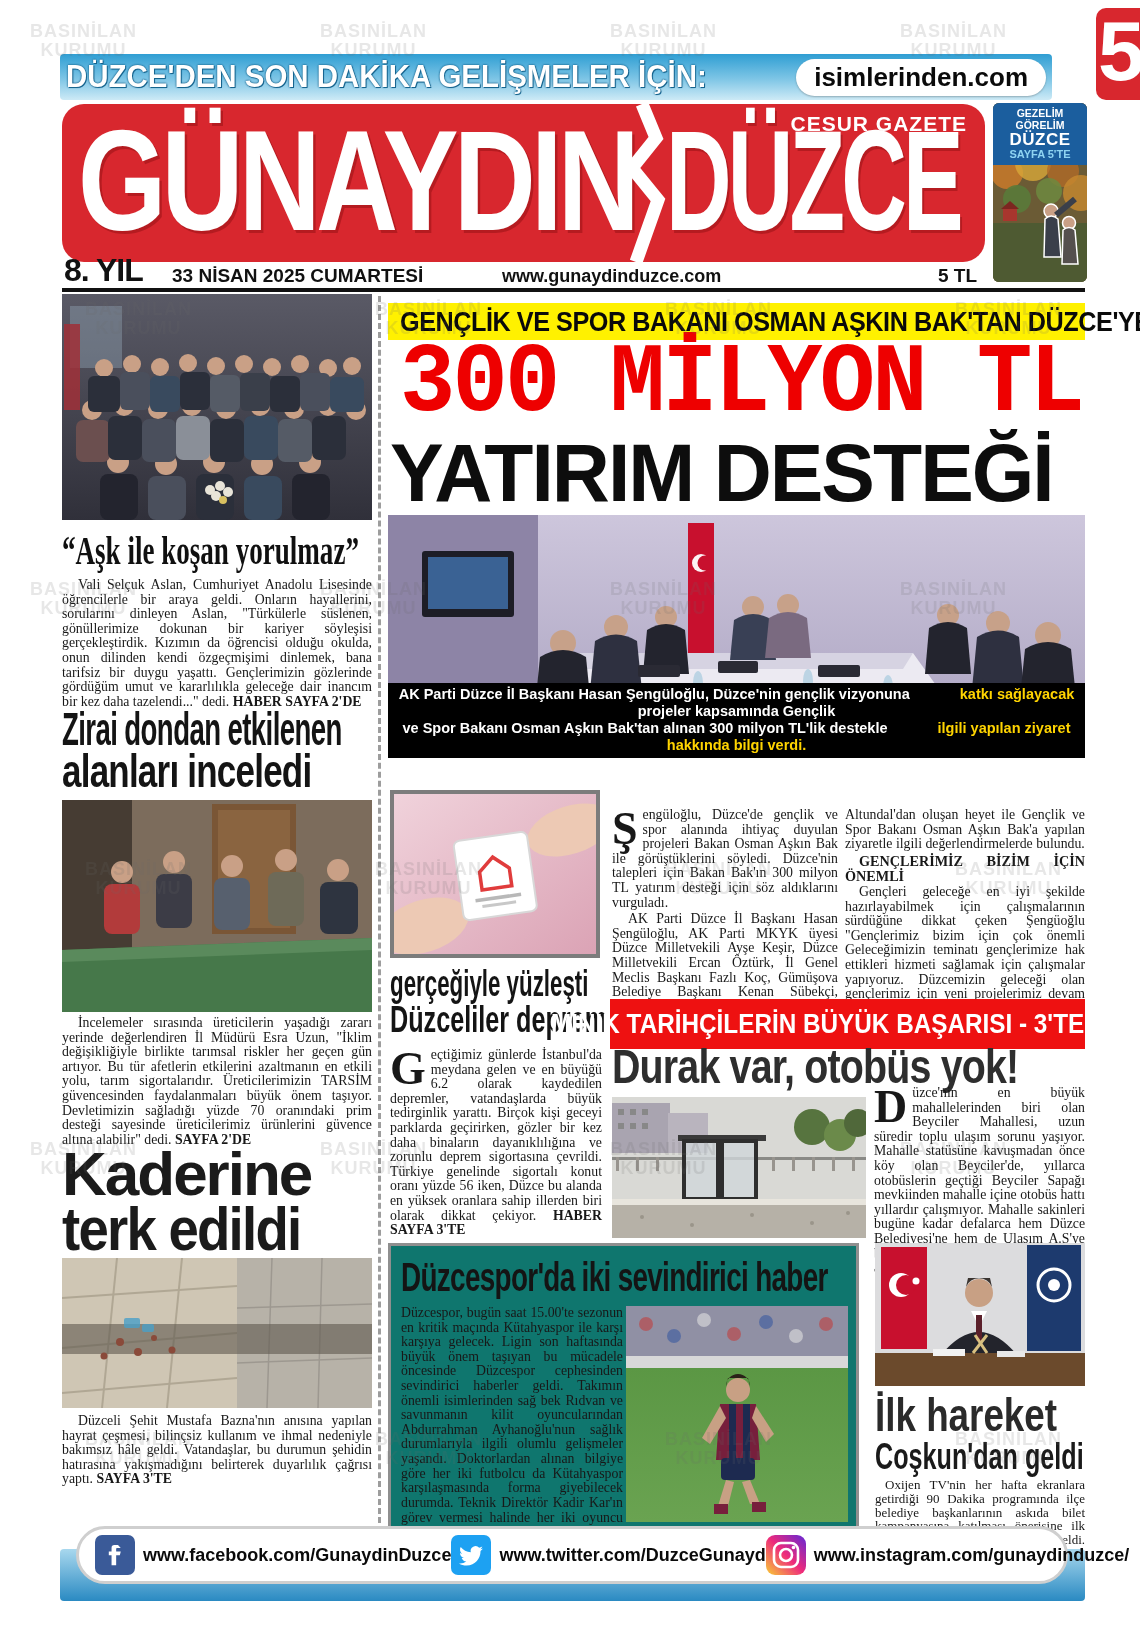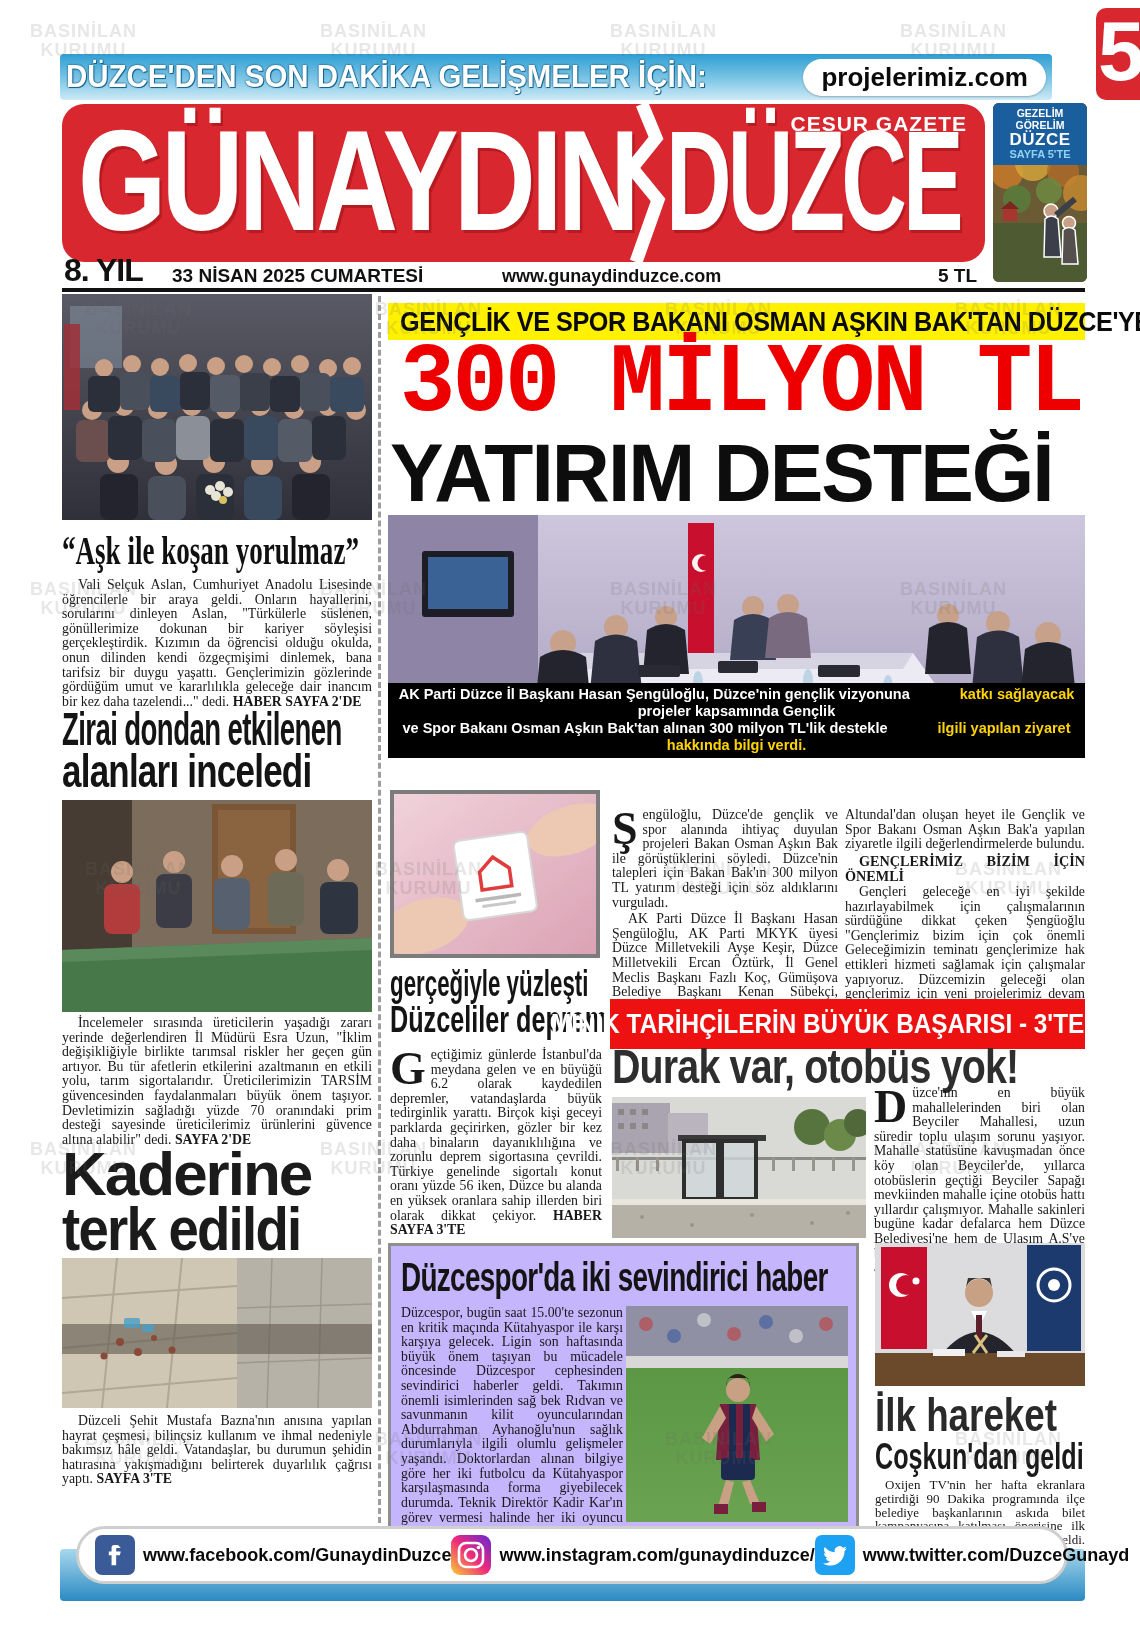--- a/index.html
+++ b/index.html
@@ -66,21 +66,21 @@
   .cap-line{font-weight:bold;font-size:14.5px;line-height:1.18;color:#fff;}
   .cap-y{color:#ffd400;margin-left:46px;}
   .subhead{font-family:"Liberation Serif",serif;font-weight:bold;font-size:14.2px;text-indent:14px;margin:1px 0;}
 
   .red-bar{left:610px;top:999px;width:475px;height:50px;background:#ee1111;display:flex;align-items:center;justify-content:center;}
   .red-bar span{color:#fff;font-weight:900;font-size:27px;letter-spacing:0;}
   .durak-title{left:612px;top:1039px;font-weight:900;font-size:48px;color:#2e2e2e;letter-spacing:-1px;}
   .dep-frame{left:390px;top:790px;width:202px;height:160px;border:4px solid #7c7c7c;background:#e8bfcd;}
   .dep-line{font-weight:bold;font-size:36px;line-height:36px;color:#141414;}
 
-  .ds-box{left:388px;top:1243px;width:471px;height:289px;border:3px solid #8f8f8f;background:#c4b5fd;box-sizing:border-box;}
+  .ds-box{left:388px;top:1243px;width:471px;height:289px;border:3px solid #8f8f8f;background:#0f766e;box-sizing:border-box;}
   .ds-title{position:absolute;left:10px;top:8px;font-weight:bold;font-size:41px;color:#141414;letter-spacing:-1px;}
   .ilk1{left:875px;top:1388px;font-weight:900;font-size:46px;color:#2a2a2a;}
   .ilk2{left:875px;top:1436px;font-weight:bold;font-size:37px;color:#1a1a1a;}
 
   
   .soc-bar{left:60px;top:1549px;width:1025px;height:52px;border-radius:4px;background:linear-gradient(#a8d8ee,#2a8ac2);}
   .soc-pill{left:76px;top:1526px;width:992px;height:58px;background:#fff;border:3px solid #cfcfcf;border-radius:32px;
     display:flex;align-items:center;justify-content:space-between;padding:0 16px;box-sizing:border-box;}
   .soc-item{display:flex;align-items:center;gap:8px;}
   .soc-item .lbl{font-weight:bold;font-size:18px;color:#0a0a0a;white-space:nowrap;}
@@ -90,21 +90,21 @@
   #wm span{position:absolute;font-weight:bold;font-size:18px;line-height:1.05;color:rgba(105,105,105,.16);
     text-align:center;white-space:pre;letter-spacing:1px;}
 </style>
 </head>
 <body>
 
 <div class="page">
 
   <div class="abs top-banner">
     <span class="tb-text"><span class="fit" style="transform:scaleX(.95)">DÜZCE'DEN SON DAKİKA GELİŞMELER İÇİN:</span></span>
-    <span class="tb-pill">projelerimiz.com</span>
+    <span class="tb-pill">isimlerinden.com</span>
   </div>
   <div class="abs corner5">5</div>
 
   <div class="abs masthead">
     <span class="mh-title mh-left">GÜNAYDIN</span>
     <svg class="mh-zz" width="46" height="158" viewBox="0 0 46 158">
       <path d="M20 0 L34 34 L10 64 L36 96 L14 158" stroke="#fff" stroke-width="13" fill="none"></path>
     </svg>
     <span class="mh-tagline">CESUR GAZETE</span>
     <span class="mh-title mh-right">DÜZCE</span>
@@ -508,41 +508,41 @@
   <div class="abs soc-pill">
     <div class="soc-item">
       <svg width="40" height="40" viewBox="0 0 40 40">
         <rect width="40" height="40" rx="7" fill="#3a5a98"></rect>
         <path d="M24 12 h-4 q-3 0 -3 3 v4 h-3 v4 h3 v11 h5 v-11 h4 l1 -4 h-5 v-3 q0 -1 1 -1 h4 z" fill="#fff" transform="scale(.92) translate(1,-1)"></path>
       </svg>
       <span class="lbl">www.facebook.com/GunaydinDuzce</span>
     </div>
     <div class="soc-item">
       <svg width="40" height="40" viewBox="0 0 40 40">
+        <rect width="40" height="40" rx="7" fill="#1da1f2"></rect>
+        <path d="M32 13.5c-.9.4-1.8.7-2.8.8 1-.6 1.8-1.6 2.1-2.7-.9.6-2 1-3.1 1.2a4.9 4.9 0 0 0-8.4 4.5c-4.1-.2-7.7-2.2-10.1-5.2a4.9 4.9 0 0 0 1.5 6.6c-.8 0-1.6-.2-2.2-.6 0 2.4 1.7 4.4 3.9 4.8-.7.2-1.5.2-2.2.1.6 2 2.4 3.4 4.6 3.4a9.9 9.9 0 0 1-7.3 2c2.2 1.4 4.8 2.2 7.5 2.2 9 0 14-7.5 14-14v-.6c1-.7 1.8-1.6 2.5-2.5z" fill="#fff"></path>
+      </svg>
+      <span class="lbl">www.twitter.com/DuzceGunayd</span>
+    </div>
+    <div class="soc-item">
+      <svg width="40" height="40" viewBox="0 0 40 40">
         <defs>
             <linearGradient id="ig" x1="0" y1="1" x2="1" y2="0">
               <stop offset="0" stop-color="#f9ce34"></stop>
               <stop offset=".5" stop-color="#ee2a7b"></stop>
               <stop offset="1" stop-color="#6228d7"></stop>
             </linearGradient>
           </defs>
         <rect width="40" height="40" rx="9" fill="url(#ig)"></rect>
         <rect x="8" y="8" width="24" height="24" rx="7" fill="none" stroke="#fff" stroke-width="2.6"></rect>
         <circle cx="20" cy="20" r="6" fill="none" stroke="#fff" stroke-width="2.6"></circle>
         <circle cx="27.5" cy="12.5" r="1.8" fill="#fff"></circle>
       </svg>
       <span class="lbl">www.instagram.com/gunaydinduzce/</span>
     </div>
-    <div class="soc-item">
-      <svg width="40" height="40" viewBox="0 0 40 40">
-        <rect width="40" height="40" rx="7" fill="#1da1f2"></rect>
-        <path d="M32 13.5c-.9.4-1.8.7-2.8.8 1-.6 1.8-1.6 2.1-2.7-.9.6-2 1-3.1 1.2a4.9 4.9 0 0 0-8.4 4.5c-4.1-.2-7.7-2.2-10.1-5.2a4.9 4.9 0 0 0 1.5 6.6c-.8 0-1.6-.2-2.2-.6 0 2.4 1.7 4.4 3.9 4.8-.7.2-1.5.2-2.2.1.6 2 2.4 3.4 4.6 3.4a9.9 9.9 0 0 1-7.3 2c2.2 1.4 4.8 2.2 7.5 2.2 9 0 14-7.5 14-14v-.6c1-.7 1.8-1.6 2.5-2.5z" fill="#fff"></path>
-      </svg>
-      <span class="lbl">www.twitter.com/DuzceGunayd</span>
-    </div>
   </div>
 
   <div id="wm">
       <span style="left: 30px; top: 22px;">BASINİLAN
 KURUMU</span>
       <span style="left: 320px; top: 22px;">BASINİLAN
 KURUMU</span>
       <span style="left: 610px; top: 22px;">BASINİLAN
 KURUMU</span>
       <span style="left: 900px; top: 22px;">BASINİLAN

